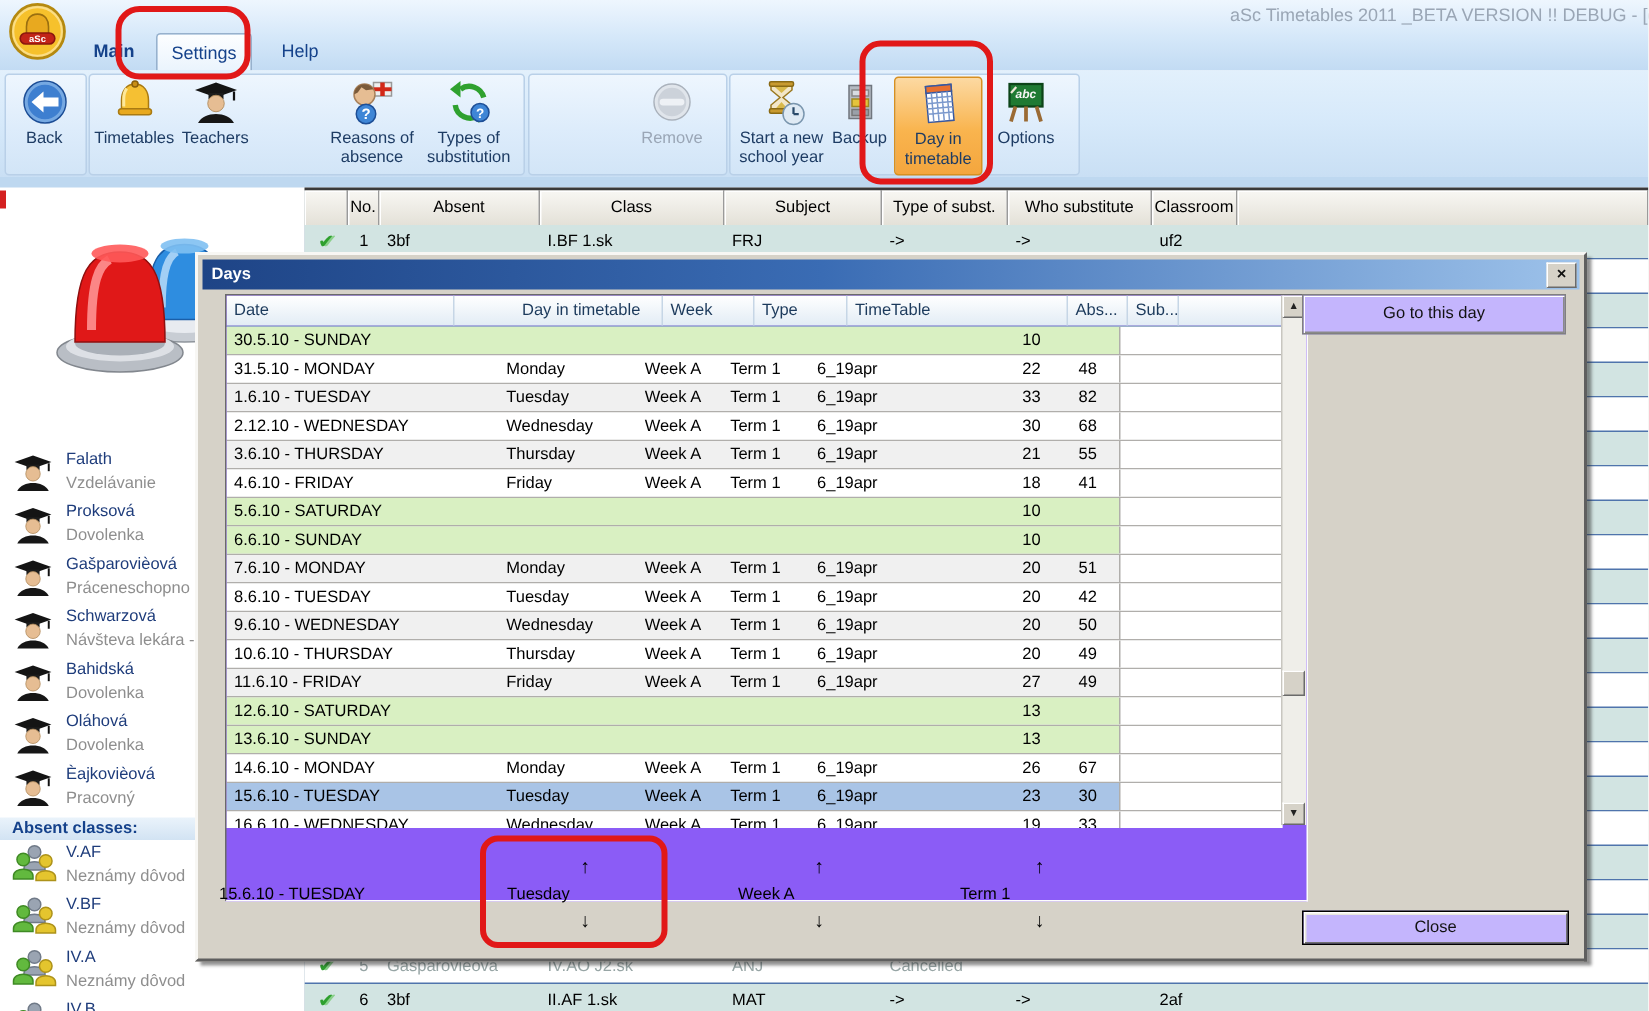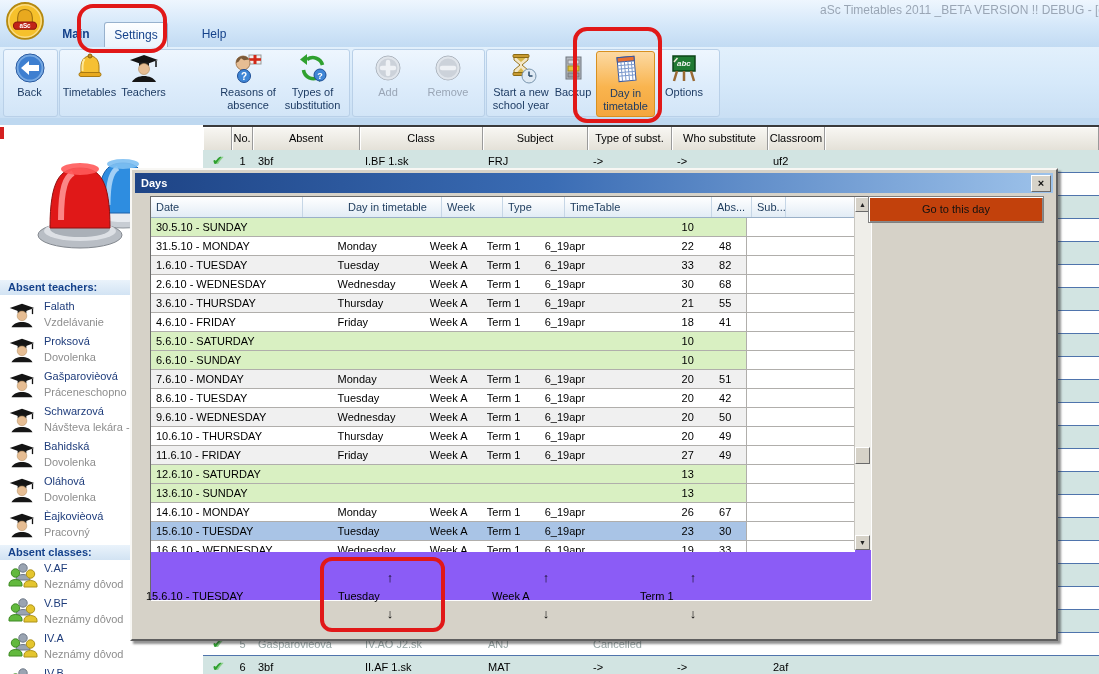--- a/index.html
+++ b/index.html
@@ -10,21 +10,21 @@
   
   .titlebar{left:0;top:0;width:1099px;height:47px;
     background:linear-gradient(#eef6fe,#d4e7f9 55%,#c2dbf3);}
   .win-title{left:820px;top:3px;color:#9aa6b5;font-size:12px;white-space:nowrap;}
   .logo{left:4px;top:1px;width:42px;height:42px;}
   .tab{top:24px;height:21px;line-height:21px;color:#15428b;font-size:12px;text-align:center;}
   .tab-main{left:56px;width:40px;font-weight:bold;}
   .tab-settings{left:104px;top:22px;width:62px;height:24px;line-height:24px;
     background:linear-gradient(#fdfeff,#eaf4fd);border:1px solid #97b1cd;border-bottom:none;
     border-radius:3px 3px 0 0;}
-  .tab-help{left:196px;width:36px;}
+  .tab-help{left:182px;width:36px;}
 
   .ribbon{left:0;top:47px;width:1099px;height:71px;
     background:linear-gradient(#e2f0fc,#d6e9fa 50%,#c9dff4);}
   .ribbon-strip{left:0;top:118px;width:1099px;height:7px;background:#bed8f0;}
   .rgroup{top:49px;height:66px;background:linear-gradient(#eef6fe,#ddecfb 55%,#d2e5f7);
     border:1px solid #b9d0e8;border-radius:3px;}
   .g1{left:3px;width:53px;} .g2{left:59px;width:289px;} .g3{left:352px;width:131px;} .g4{left:486px;width:232px;}
   .rbtn{top:51px;height:62px;text-align:center;color:#1e3c64;cursor:default;}
   .rbtn .ric{display:block;height:34px;margin-top:1px;}
   .rbtn .rlbl{display:block;line-height:13px;}
@@ -84,21 +84,21 @@
   .dc-tt{width:147px;} .dc-abs{width:40px;padding-left:7px;} .dc-sub{width:34px;padding-left:7px;}
   .dfill{flex:1;border-left:1px solid #b0aeab;background:#fff;}
   .bg-green .dzone{background:#d9f0c2;} .bg-white .dzone{background:#fff;}
   .bg-gray .dzone{background:#f0f0f0;} .bg-blue .dzone{background:#a9c4e6;}
   .vscroll{position:absolute;right:0;top:0;width:16px;height:353px;background:#efeee9;border-left:1px solid #c8c6c0;}
   .sbtn{position:absolute;left:0;width:15px;height:15px;background:#d6d2c8;text-align:center;line-height:14px;
     font-size:7px;color:#222;border:1px solid;border-color:#fff #6a6a6a #6a6a6a #fff;box-sizing:border-box;}
   .sb-up{top:0;} .sb-dn{bottom:0;}
   .sthumb{position:absolute;left:0;top:250px;width:15px;height:17px;background:#d6d2c8;
     border:1px solid;border-color:#fff #6a6a6a #6a6a6a #fff;box-sizing:border-box;}
-  .btn{position:absolute;background:#c2410c;text-align:center;color:#111;
+  .btn{position:absolute;background:#c4b5fd;text-align:center;color:#111;
     border:1px solid #808080;box-shadow:inset 1px 1px 0 #fff, inset -1px -1px 0 #8a8a8a;box-sizing:border-box;}
   .btn-go{left:736px;top:26px;width:176px;height:27px;line-height:25px;}
   .btn-close{left:736px;top:437px;width:178px;height:23px;line-height:20px;
     border:1px solid #000;box-shadow:inset 1px 1px 0 #fff, inset -1px -1px 0 #707070, inset 2px 2px 0 #e8e6e0;}
   .cur-day{left:14px;top:418px;height:16px;line-height:16px;}
   .spin-val{position:absolute;top:418px;height:16px;line-height:16px;}
   .spin-ar{position:absolute;width:16px;height:16px;text-align:center;font-size:13px;font-weight:bold;line-height:16px;}
 
   
   .anno{border:4px solid #e11818;box-sizing:border-box;z-index:50;}
@@ -188,30 +188,20 @@
           <path d="M25.5 13 A10 10 0 0 0 10 7.5" stroke="#2fa12f" stroke-width="3.6" fill="none"></path>
           <polygon points="10,2 10,13 3,7.5" fill="#2fa12f"></polygon>
           <path d="M6.5 18 A10 10 0 0 0 22 25" stroke="#2fa12f" stroke-width="3.6" fill="none"></path>
           <polygon points="22,19 22,30 29,24.5" fill="#2fa12f"></polygon>
           <circle cx="23" cy="23" r="6" fill="#3f86d6" stroke="#1d4e96"></circle>
           <text x="23" y="26.5" font-size="9" fill="#fff" text-anchor="middle" font-weight="bold">?</text>
         </svg>
     </span>
       <span class="rlbl">Types of</span>
       <span class="rlbl">substitution</span>
-  </div>
-  <div class="abs rbtn rbtn-disabled" style="left:362px;width:52px;">
-    <span class="ric">
-      <svg viewBox="0 0 32 32" width="32" height="32">
-          <circle cx="16" cy="16" r="12" fill="#ccd2da" stroke="#aab2bc"></circle>
-          <circle cx="16" cy="16" r="10.5" fill="none" stroke="#e8ecf2" stroke-width="2" opacity=".7"></circle>
-          <path d="M16 10 V22 M10 16 H22" stroke="#eef1f5" stroke-width="4.5" stroke-linecap="round"></path>
-        </svg>
-    </span>
-      <span class="rlbl">Add</span>
   </div>
   <div class="abs rbtn rbtn-disabled" style="left:419px;width:58px;">
     <span class="ric">
       <svg viewBox="0 0 32 32" width="32" height="32">
           <circle cx="16" cy="16" r="12" fill="#ccd2da" stroke="#aab2bc"></circle>
           <circle cx="16" cy="16" r="10.5" fill="none" stroke="#e8ecf2" stroke-width="2" opacity=".7"></circle>
           <path d="M10 16 H22" stroke="#eef1f5" stroke-width="4.5" stroke-linecap="round"></path>
         </svg>
     </span>
       <span class="rlbl">Remove</span>
@@ -276,21 +266,20 @@
         <path d="M80 70 C80 45 84 36 90 33" stroke="#bfe0fa" stroke-width="5" fill="none" opacity=".8"></path>
         <ellipse cx="95" cy="29" rx="16" ry="5" fill="#7fc0f2" opacity=".9"></ellipse>
         <ellipse cx="52" cy="100" rx="42" ry="13" fill="#b9bec5" stroke="#82878e"></ellipse>
         <ellipse cx="52" cy="96" rx="36" ry="10" fill="#dde0e5"></ellipse>
         <ellipse cx="52" cy="94" rx="30" ry="8" fill="#aab0b8"></ellipse>
         <path d="M22 93 C22 45 32 33 52 33 C72 33 82 45 82 93 Z" fill="#e01818" stroke="#8f0f0f"></path>
         <path d="M33 85 C33 52 38 42 45 38" stroke="#ff9a9a" stroke-width="6" fill="none" opacity=".85"></path>
         <ellipse cx="52" cy="34" rx="19" ry="6" fill="#ff5a5a" opacity=".9"></ellipse>
       </svg>
     </div>
-    <div class="abs side-band band-teachers">Absent teachers:</div>
     <div class="abs side-list list-teachers">
         <div class="side-item">
     <span class="s-ico">
       <svg viewBox="0 0 32 32" width="28" height="30">
               <polygon points="16,3 30,8 16,13 2,8" fill="#141414"></polygon>
               <rect x="11" y="10" width="10" height="4" fill="#1c1c1c"></rect>
               <circle cx="16" cy="17" r="5.5" fill="#e6bd93" stroke="#b08a5a" stroke-width="0.6"></circle>
               <path d="M4 30 C8 22 24 22 28 30 Z" fill="#161616"></path>
               <line x1="28" y1="9" x2="28" y2="15" stroke="#111" stroke-width="1.5"></line>
             </svg>
@@ -557,21 +546,21 @@
       <div class="dc-week">Week A</div>
       <div class="dc-term">Term 1</div>
       <div class="dc-tt">6_19apr</div>
       <div class="dc-abs">33</div>
       <div class="dc-sub">82</div>
     </div>
     <div class="dfill"></div>
   </div>
           <div class="drow bg-white">
     <div class="dzone">
-      <div class="dc-date">2.6.10 - WEDNESDAY</div>
+      <div class="dc-date">2.12.10 - WEDNESDAY</div>
       <div class="dc-day">Wednesday</div>
       <div class="dc-week">Week A</div>
       <div class="dc-term">Term 1</div>
       <div class="dc-tt">6_19apr</div>
       <div class="dc-abs">30</div>
       <div class="dc-sub">68</div>
     </div>
     <div class="dfill"></div>
   </div>
           <div class="drow bg-gray">
@@ -744,20 +733,21 @@
   </div>
         </div>
       <div class="vscroll">
         <div class="sbtn sb-up">▲</div>
         <div class="sthumb"></div>
         <div class="sbtn sb-dn">▼</div>
       </div>
     </div>
 
     <div class="btn btn-go">Go to this day</div>
+    <div class="btn btn-close">Close</div>
 
     <div class="abs cur-day">15.6.10 - TUESDAY</div>
 
     <span class="spin-val" style="left:206px;">Tuesday</span>
     <span class="spin-ar" style="left:250px;top:400px;">↑</span>
     <span class="spin-ar" style="left:250px;top:436px;">↓</span>
 
     <span class="spin-val" style="left:360px;">Week A</span>
     <span class="spin-ar" style="left:406px;top:400px;">↑</span>
     <span class="spin-ar" style="left:406px;top:436px;">↓</span>

